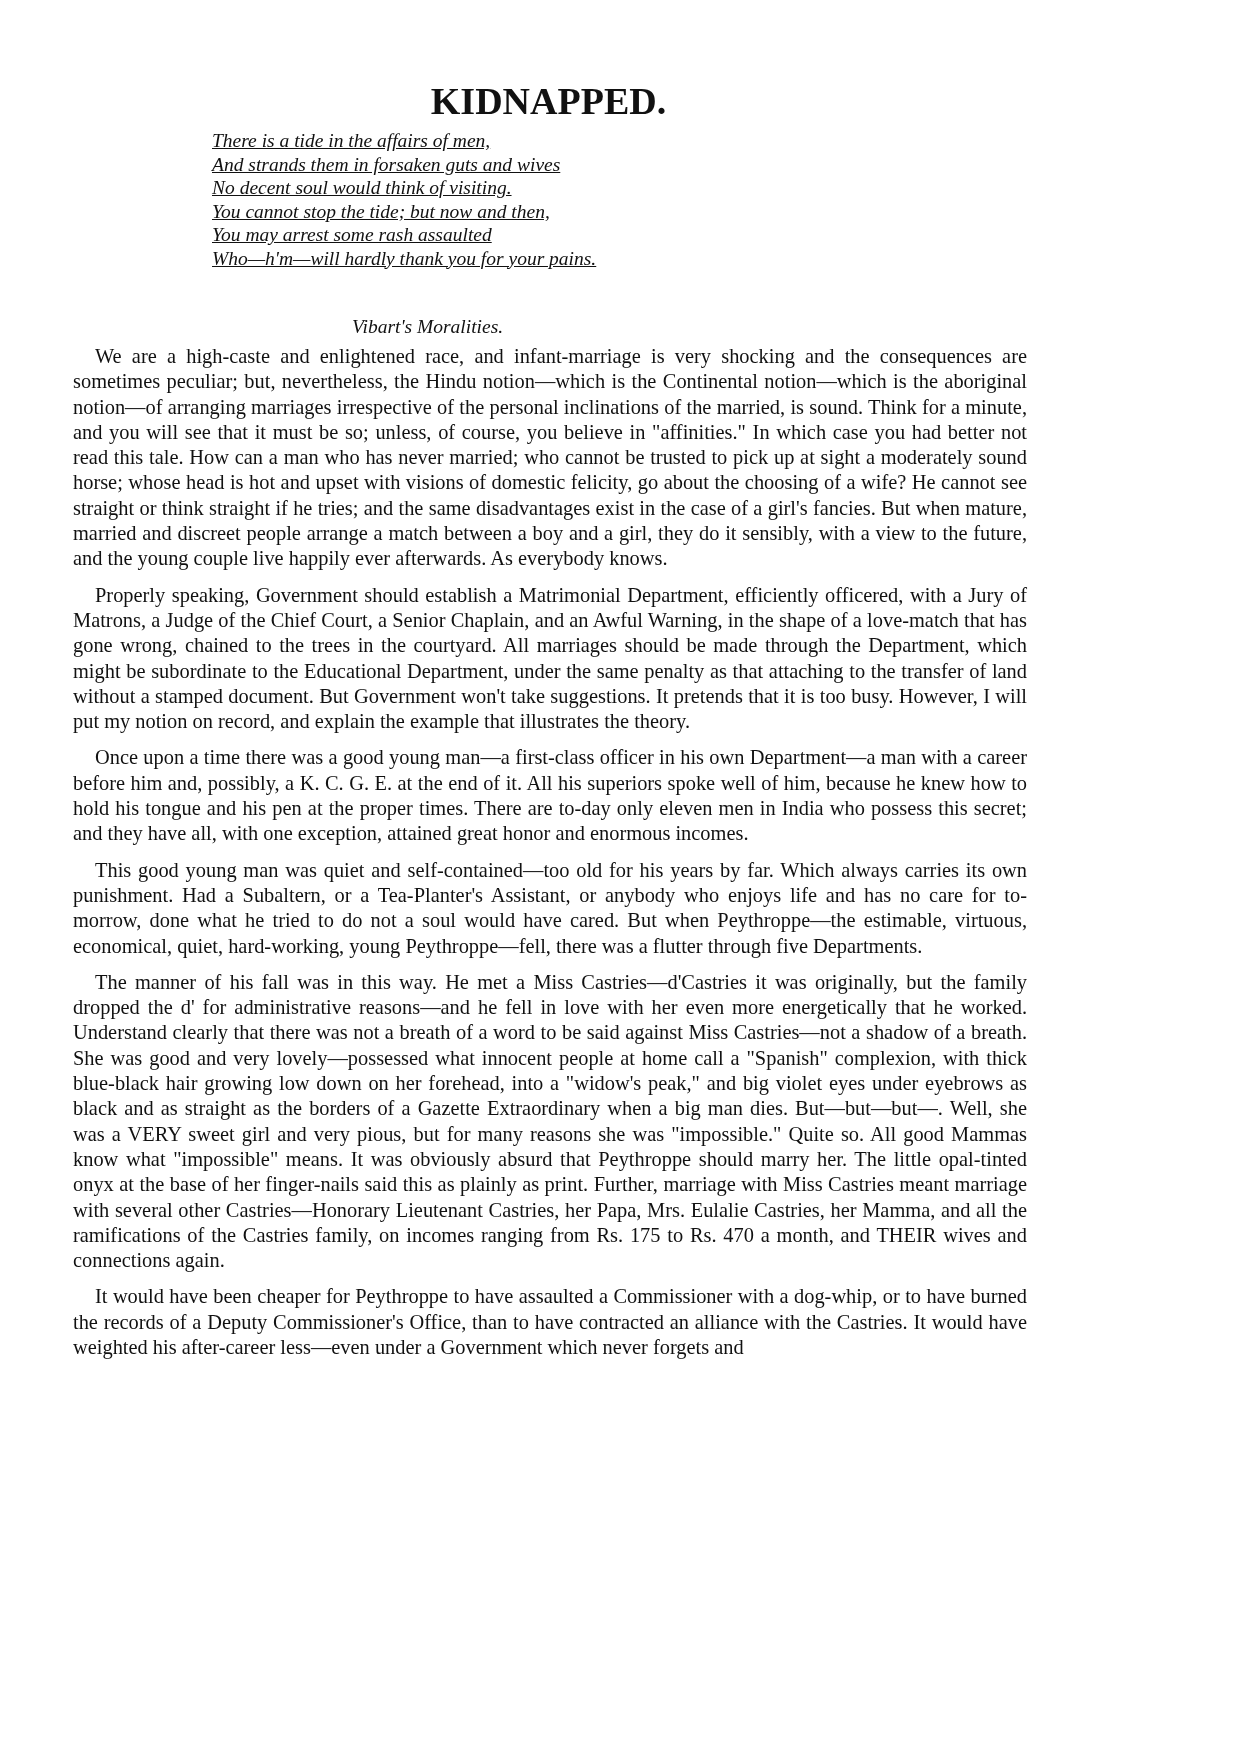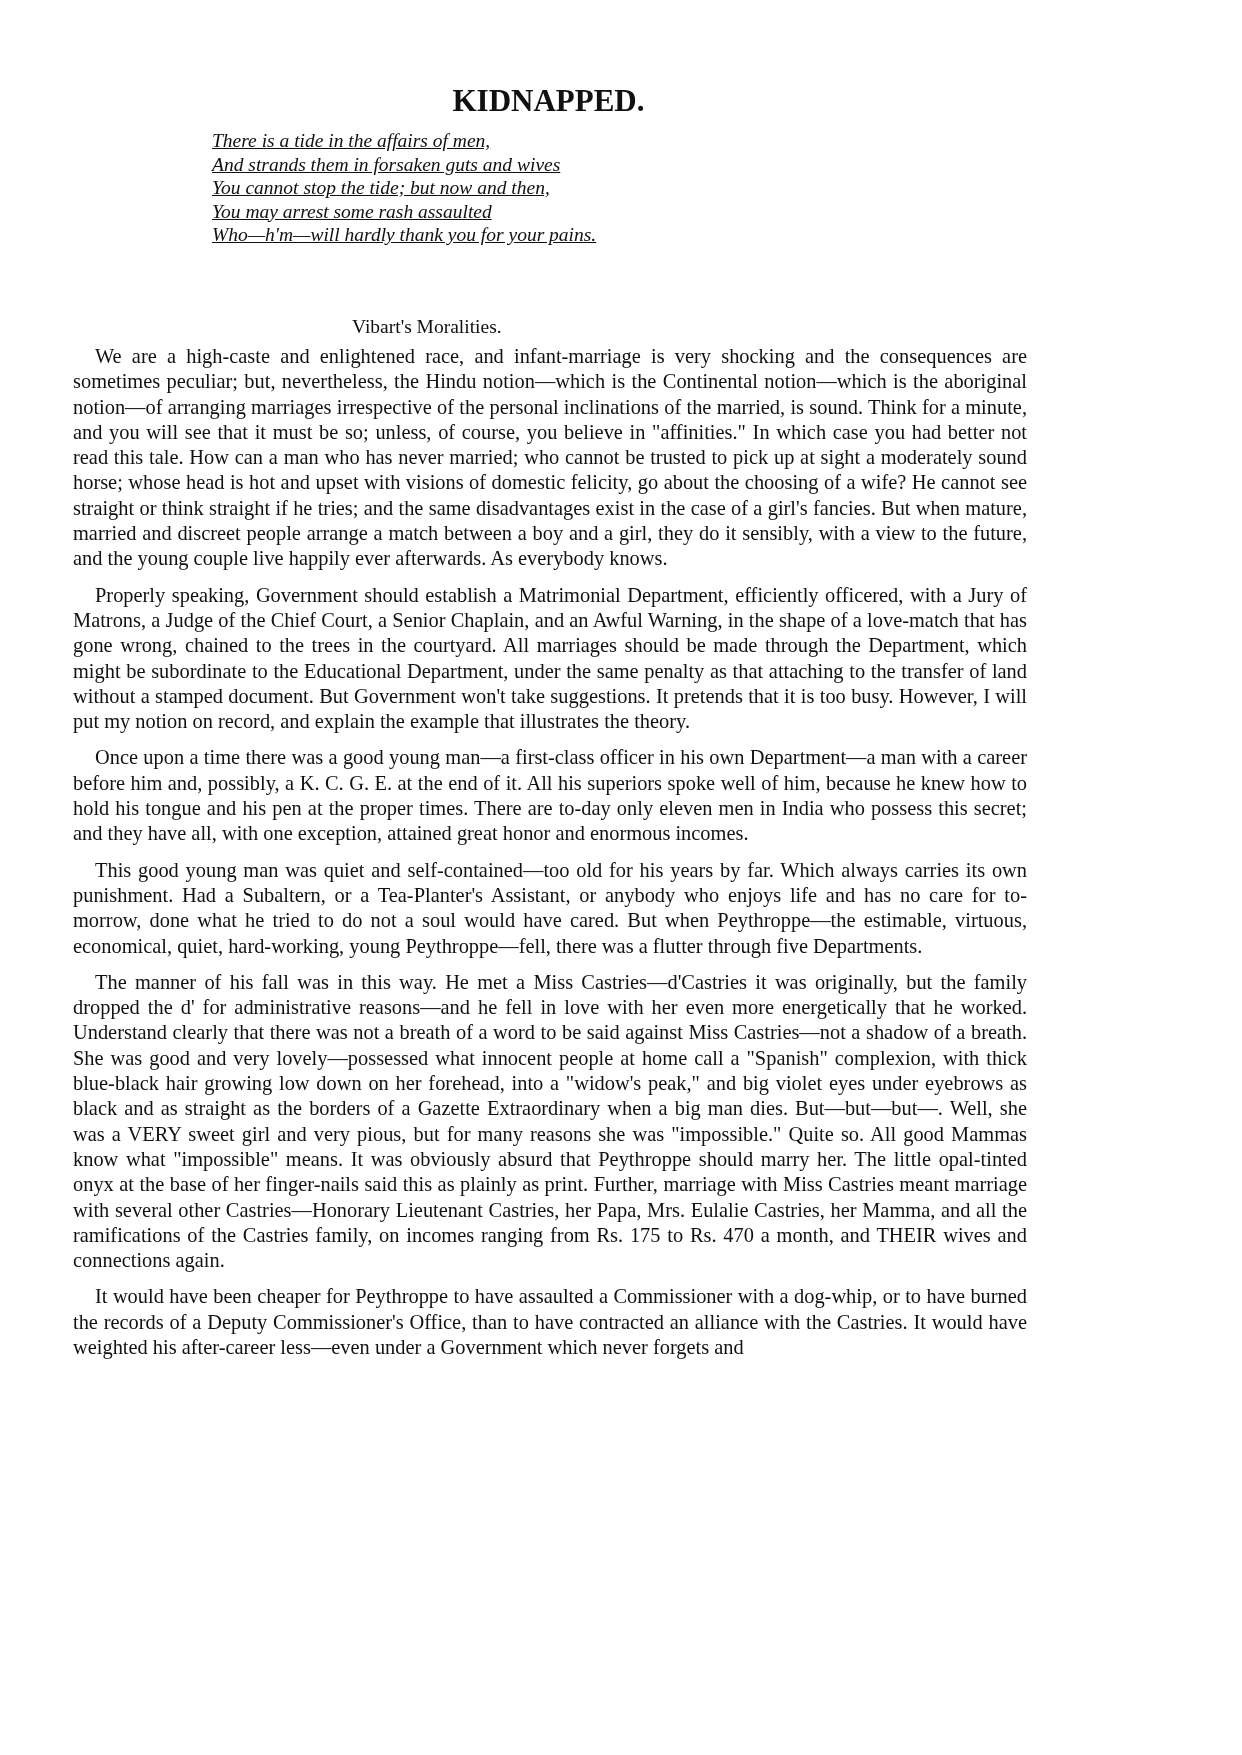--- a/index.html
+++ b/index.html
@@ -15,21 +15,21 @@
       color: #111111;
       font-family: "Liberation Serif", "DejaVu Serif", serif;
     }
     .title {
       position: absolute;
       left: 0;
       top: 83px;
       width: 1097px;
       text-align: center;
       font-weight: bold;
-      font-size: 31px;
+      font-size: 38px;
       line-height: 36px;
       letter-spacing: 0px;
       margin: 0;
     }
     .epigraph {
       position: absolute;
       left: 212px;
       top: 129px;
       font-style: italic;
       font-size: 19.5px;
@@ -39,20 +39,21 @@
       list-style: none;
       text-decoration: underline;
     }
     .epigraph li {
       white-space: nowrap;
     }
     .attribution {
       position: absolute;
       left: 352px;
       top: 315px;
+      font-style: italic;
       font-size: 19.5px;
       line-height: 24px;
       margin: 0;
     }
     .body-text {
       position: absolute;
       left: 73px;
       top: 344px;
       width: 962px;
     }
@@ -65,20 +66,21 @@
     }
   </style>
 </head>
 <body>
 
 <h1 class="title">KIDNAPPED.</h1>
 
 <ul class="epigraph">
   <li>There is a tide in the affairs of men,</li>
   <li>And strands them in forsaken guts and wives</li>
+  <li>No decent soul would think of visiting.</li>
   <li>You cannot stop the tide; but now and then,</li>
   <li>You may arrest some rash assaulted</li>
   <li>Who—h'm—will hardly thank you for your pains.</li>
 </ul>
 
 <p class="attribution">Vibart's Moralities.</p>
 
 <div class="body-text">
   <p>We are a high-caste and enlightened race, and infant-marriage is very shocking and the consequences are sometimes peculiar; but, nevertheless, the Hindu notion—which is the Continental notion—which is the aboriginal notion—of arranging marriages irrespective of the personal inclinations of the married, is sound. Think for a minute, and you will see that it must be so; unless, of course, you believe in "affinities." In which case you had better not read this tale. How can a man who has never married; who cannot be trusted to pick up at sight a moderately sound horse; whose head is hot and upset with visions of domestic felicity, go about the choosing of a wife? He cannot see straight or think straight if he tries; and the same disadvantages exist in the case of a girl's fancies. But when mature, married and discreet people arrange a match between a boy and a girl, they do it sensibly, with a view to the future, and the young couple live happily ever afterwards. As everybody knows.</p>
   <p>Properly speaking, Government should establish a Matrimonial Department, efficiently officered, with a Jury of Matrons, a Judge of the Chief Court, a Senior Chaplain, and an Awful Warning, in the shape of a love-match that has gone wrong, chained to the trees in the courtyard. All marriages should be made through the Department, which might be subordinate to the Educational Department, under the same penalty as that attaching to the transfer of land without a stamped document. But Government won't take suggestions. It pretends that it is too busy. However, I will put my notion on record, and explain the example that illustrates the theory.</p>

